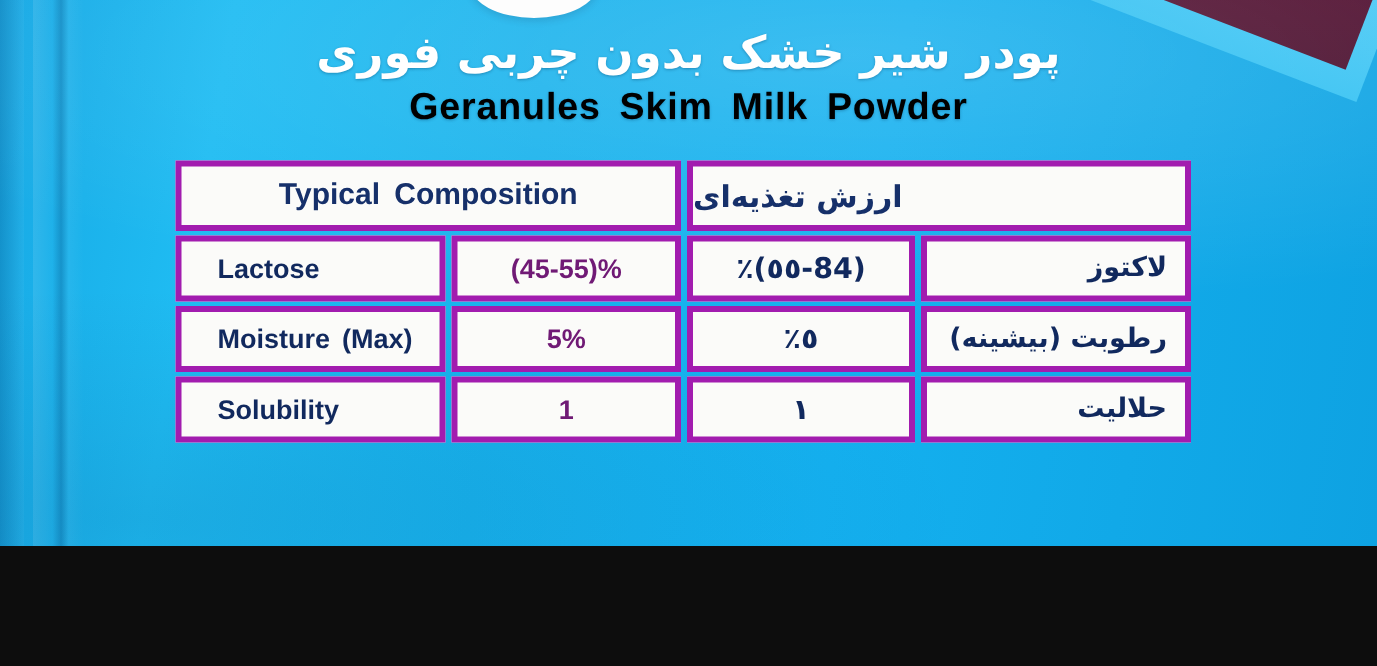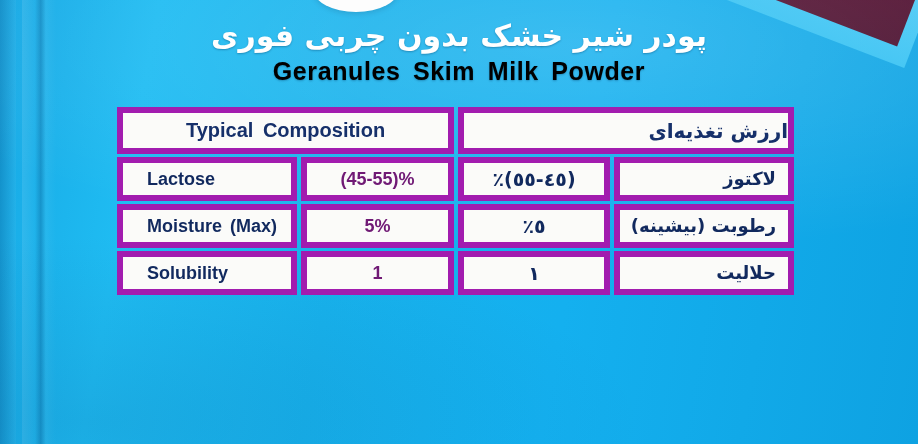--- a/index.html
+++ b/index.html
@@ -5,21 +5,21 @@
 <style>
   html, body {
     margin: 0;
     padding: 0;
     background: #0d0d0d;
   }
 
   .screenshot {
     position: relative;
     width: 918px;
-    height: 444px;
+    height: 364px;
     overflow: hidden;
     font-family: "Liberation Sans", "DejaVu Sans", sans-serif;
     background: #1cb4ee;
   }
 
   
   .bg-base {
     position: absolute;
     inset: 0;
     background:
@@ -137,21 +137,21 @@
     width: 680px;
   }
   .nutri-table {
     width: 100%;
     border-collapse: separate;
     border-spacing: 4px 3px;
     table-layout: fixed;
   }
   .nutri-table td, .nutri-table th {
     background: #fbfbf9;
-    border: 6px solid #a21caf;
+    border: 4px solid #a21caf;
     padding: 0;
     height: 44px;
     vertical-align: middle;
     box-sizing: border-box;
     color: #11295e;
   }
 
   
   col.c-en-name   { width: 180px; }
   col.c-en-value  { width: 153px; }
@@ -165,21 +165,21 @@
   .head-en-txt {
     display: block;
     text-align: center;
     font-size: 20px;
     font-weight: 700;
     color: #16306a;
     word-spacing: 4px;
   }
   .head-fa-txt {
     display: block;
-    text-align: right;
+    text-align: left;
     direction: rtl;
     font-size: 20px;
     font-weight: 700;
     color: #16306a;
     font-family: "DejaVu Sans", "Liberation Sans", sans-serif;
   }
 
   
   .cell-en-name {
     display: block;
@@ -264,21 +264,21 @@
       <tbody>
 
         <tr>
           <td>
             <span class="cell-en-name">Lactose</span>
           </td>
           <td>
             <span class="cell-en-value">(45-55)%</span>
           </td>
           <td>
-            <span class="cell-fa-value">(٤٥-٥٥)٪</span>
+            <span class="cell-fa-value">(84-٥٥)٪</span>
           </td>
           <td>
             <span class="cell-fa-name">
               <span>لاکتوز</span>
               
             </span>
           </td>
         </tr>
 
 

